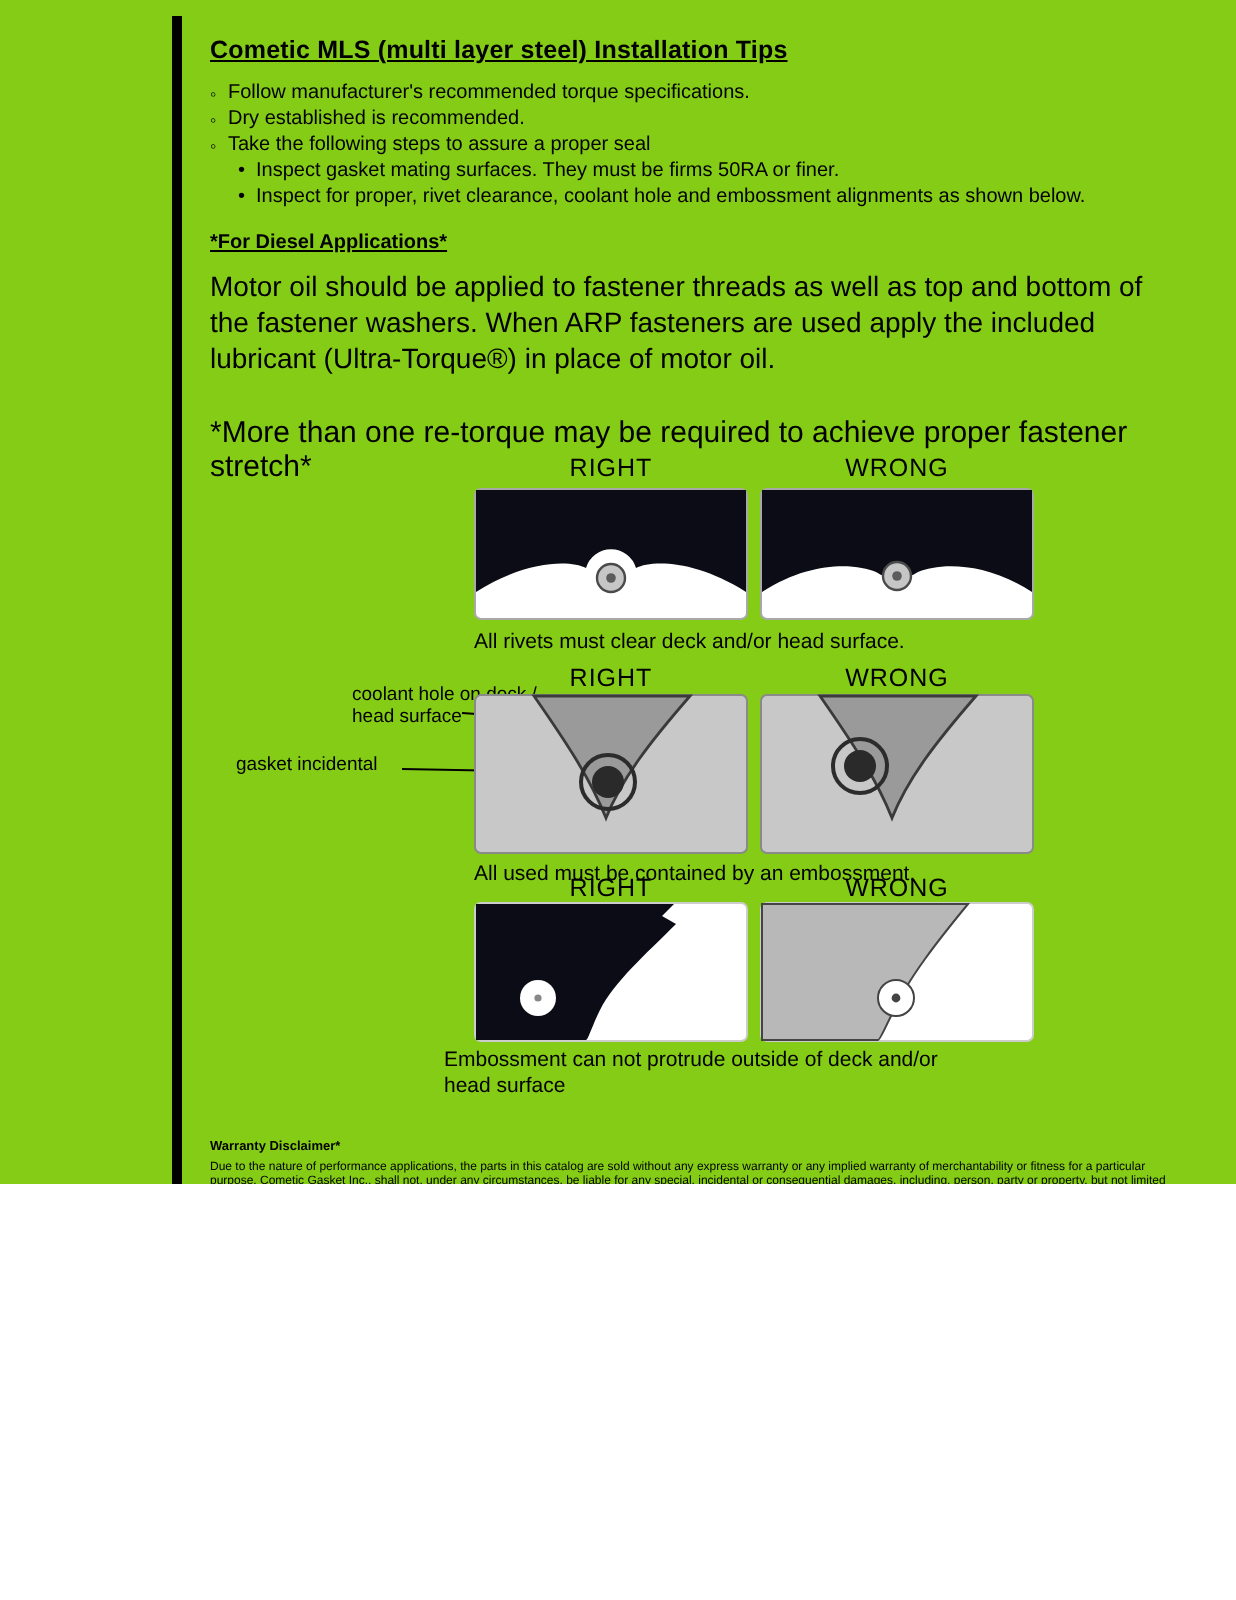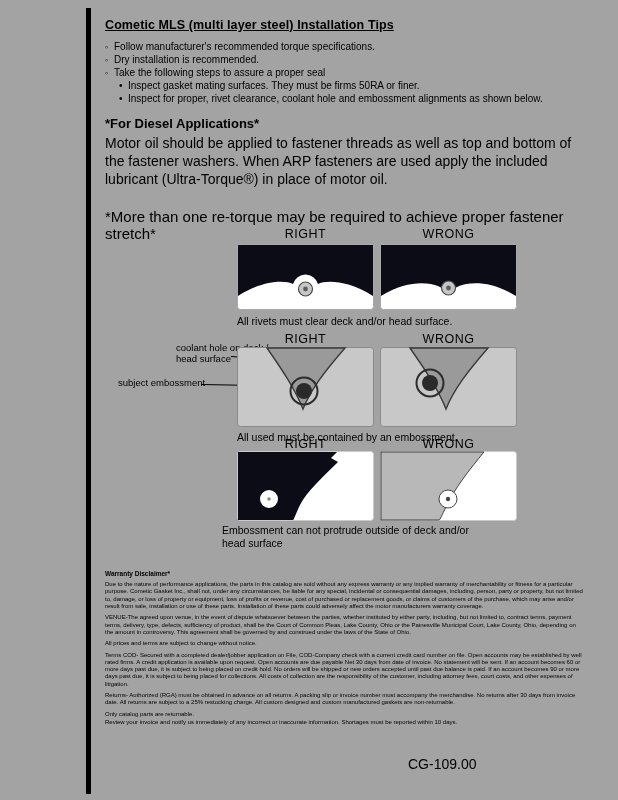--- a/index.html
+++ b/index.html
@@ -1,32 +1,32 @@
 <!DOCTYPE html>
 <html><head>
 <meta charset="utf-8">
 <style>
   * { margin:0; padding:0; box-sizing:border-box; }
   html,body { background:#ffffff; }
   body { font-family:"Liberation Sans", sans-serif; color:#000; }
-  .page { position:relative; width:618px; height:800px; background:#a3a3a3; overflow:hidden; }
+  .page { position:relative; width:618px; height:592px; background:#84cc16; overflow:hidden; }
 
   .left-rule { position:absolute; left:86px; top:8px; width:5px; height:786px; background:#000; }
 
   .title { position:absolute; left:105px; top:18px; font-size:12.5px; font-weight:bold;
            text-decoration:underline; letter-spacing:0.1px; }
 
   .tips { position:absolute; left:105px; top:42px; width:495px; font-size:10px; }
   .tip-row { display:flex; align-items:flex-start; margin-bottom:3px; line-height:1.0; }
   .tip-row .mark { width:9px; flex:0 0 9px; font-size:9px; line-height:10px; }
   .tip-row.sub { padding-left:14px; }
   .tip-row.sub .mark { width:9px; flex:0 0 9px; font-size:10px; }
   .tip-text { line-height:10px; }
 
-  .diesel-heading { position:absolute; left:105px; top:116px; font-size:13px; font-weight:bold; }
+  .diesel-heading { position:absolute; left:105px; top:116px; font-size:10px; font-weight:bold;text-decoration:underline; }
   .para { position:absolute; left:105px; width:487px; font-size:14px; line-height:1.3; }
   .p1 { top:134px; }
   .p2 { top:167px; }
   .note { position:absolute; left:105px; top:208px; width:487px; font-size:15px; }
 
   .hdr { position:absolute; width:137px; text-align:center; font-size:12.5px; letter-spacing:0.5px; }
   .panel { position:absolute; }
   .caption { position:absolute; font-size:10.5px; line-height:1.2; }
 
   .callout { position:absolute; font-size:9.5px; line-height:1.18; }
@@ -50,21 +50,21 @@
 
   <h1 class="title">Cometic MLS (multi layer steel) Installation Tips</h1>
 
   <div class="tips">
     <div class="tip-row">
       <span class="mark">◦</span>
       <span class="tip-text">Follow manufacturer's recommended torque specifications.</span>
     </div>
     <div class="tip-row">
       <span class="mark">◦</span>
-      <span class="tip-text">Dry installation is recommended.</span>
+      <span class="tip-text">Dry established is recommended.</span>
     </div>
     <div class="tip-row">
       <span class="mark">◦</span>
       <span class="tip-text">Take the following steps to assure a proper seal</span>
     </div>
     <div class="tip-row sub">
       <span class="mark">•</span>
       <span class="tip-text">Inspect gasket mating surfaces.  They must be firms 50RA or finer.</span>
     </div>
     <div class="tip-row sub">
@@ -93,21 +93,21 @@
     <circle cx="68.5" cy="44" r="7" fill="#c6c6c6" stroke="#4a4a4a" stroke-width="1.2"></circle>
     <circle cx="68.5" cy="44" r="2.4" fill="#5c5c5c"></circle>
   </svg>
 
   <div class="caption" style="left:237px; top:315px;">All rivets must clear deck and/or head surface.</div>
 
   <div class="hdr" style="left:237px; top:332px;">RIGHT</div>
   <div class="hdr" style="left:380px; top:332px;">WRONG</div>
 
   <div class="callout" style="left:140px; top:342px; width:94px;margin-left:36px;">coolant hole on deck / head surface</div>
-  <div class="callout" style="left:118px; top:377px; white-space:nowrap;">subject embossment</div>
+  <div class="callout" style="left:118px; top:377px; white-space:nowrap;">gasket incidental</div>
   <div class="callout-line" style="left:231px; top:356px; width:62px; transform:rotate(4deg);"></div>
   <div class="callout-line" style="left:201px; top:384px; width:88px; transform:rotate(1deg);"></div>
 
   <svg class="panel" style="left:237px; top:347px;" width="137" height="80" viewBox="0 0 137 80">
     <rect x="0.5" y="0.5" width="136" height="79" rx="3" fill="#c8c8c8" stroke="#8a8a8a"></rect>
     <path d="M30,1 C46,24 58,42 66,62 C74,42 88,24 108,1 Z" fill="#9a9a9a" stroke="#3a3a3a" stroke-width="1.4"></path>
     <circle cx="67" cy="44" r="13.5" fill="none" stroke="#2c2c2c" stroke-width="2"></circle>
     <circle cx="67" cy="44" r="8" fill="#2a2a2a"></circle>
   </svg>
 

